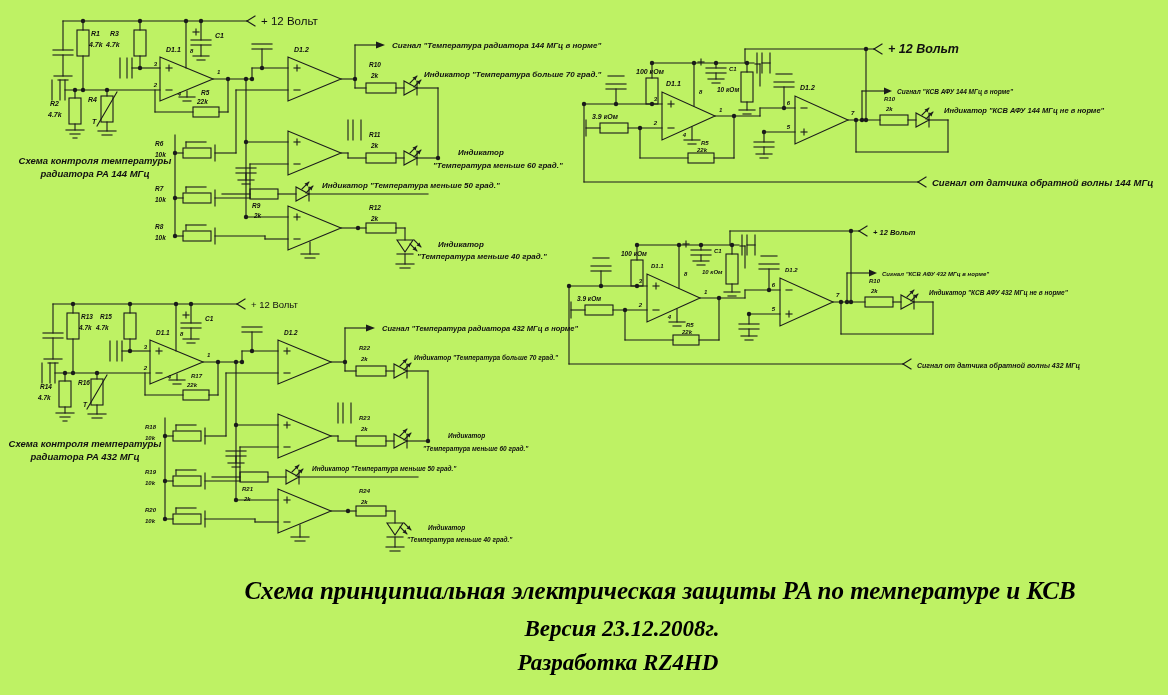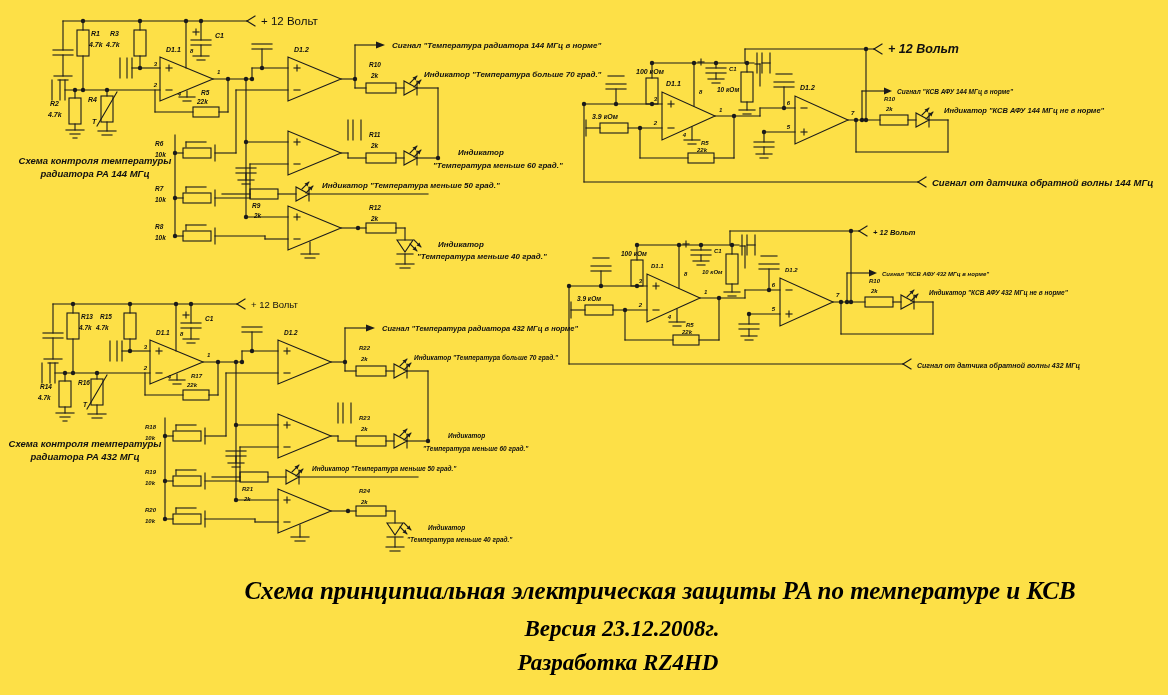--- a/index.html
+++ b/index.html
@@ -1,16 +1,16 @@
 <!DOCTYPE html>
 <html><head>
 <meta charset="utf-8">
 <style>
   html,body{margin:0;padding:0;background:#ffffff;}
-  .page{width:1168px;height:695px;background:#fde047;position:relative;overflow:hidden;}
+  .page{width:1168px;height:695px;background:#bef264;position:relative;overflow:hidden;}
   .w{stroke:#1b1b1b;stroke-width:1.1;fill:none;stroke-linecap:square;}
   .sym{stroke:#1b1b1b;stroke-width:1.1;fill:none;}
   .dot{fill:#1b1b1b;stroke:none;}
   .fill{fill:#1b1b1b;stroke:none;}
   text{fill:#101010;font-family:"Liberation Sans",sans-serif;font-style:italic;font-weight:700;}
   .pin{font-size:6px;}
   .s6{font-size:6px;}
   .s65{font-size:6.5px;}
   .s7{font-size:7px;}
   .s75{font-size:7.5px;}

